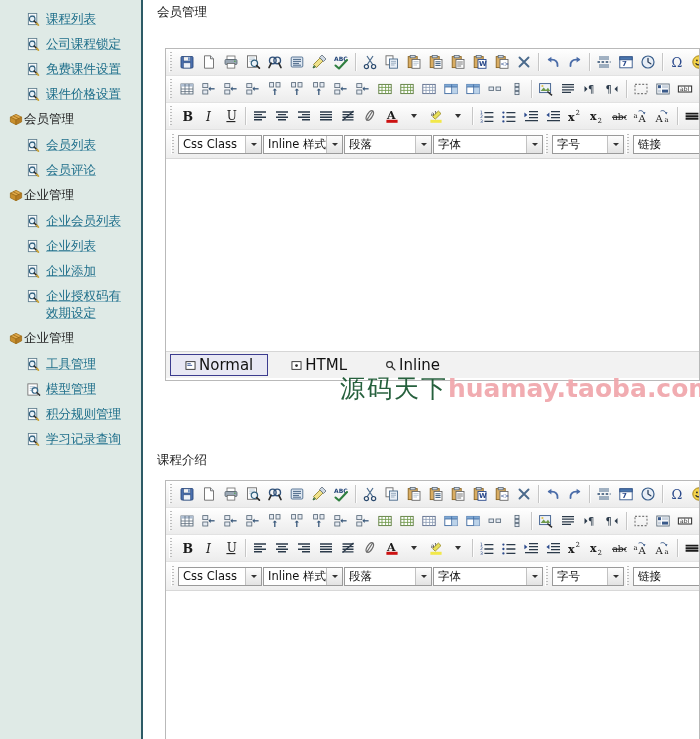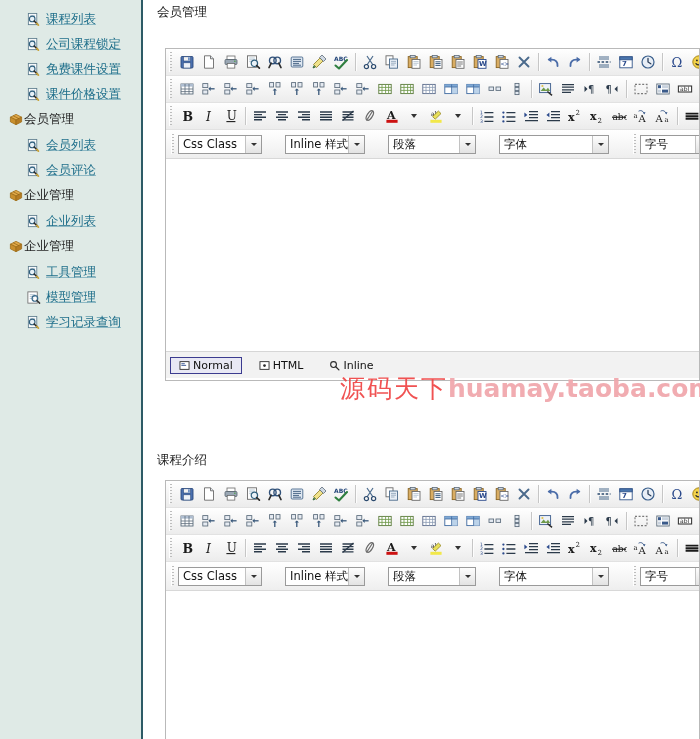--- a/index.html
+++ b/index.html
@@ -84,21 +84,21 @@
   }
   
   .ddrow{
     display:flex;align-items:center;height:28px;padding-left:4px;
     background:linear-gradient(#ffffff 0%,#f7f7f7 50%,#eeeeee 100%);
     overflow:hidden;white-space:nowrap;
   }
   .dd{
     height:19px;display:flex;align-items:center;
     border:1px solid #9a9a9a;background:#fff;box-sizing:border-box;
-    margin-right:23px;flex:0 0 auto;text-align:center;
+    margin-right:1px;flex:0 0 auto;text-align:center;
   }
   .dd .lab{
     padding:0 4px;font-size:11.5px;color:#111;line-height:17px;
     font-family:"DejaVu Sans",sans-serif;overflow:hidden;
   }
   .dd .arw{
     width:15px;height:17px;flex:0 0 15px;margin-left:auto;
     background:linear-gradient(#fdfdfd,#e3e3e3);
     border-left:1px solid #c2c2c2;
     display:flex;align-items:center;justify-content:center;
@@ -107,34 +107,34 @@
     display:block;width:0;height:0;
     border-left:3px solid transparent;border-right:3px solid transparent;
     border-top:3px solid #333;
   }
   .canvas{background:#fff;}
   .tabs{
     display:flex;align-items:center;gap:8px;height:22px;
     padding:2px 4px;background:#f2f2f2;border-top:1px solid #d6d6d6;
   }
   .tab{
-    display:flex;align-items:center;gap:3px;padding:1px 8px;
-    font-size:11px;color:#111;font-family:"DejaVu Sans",sans-serif;
+    display:flex;align-items:center;gap:3px;padding:1px 14px;
+    font-size:15px;color:#111;font-family:"DejaVu Sans",sans-serif;
     border:1px solid transparent;box-sizing:border-box;
   }
   .tab.active{border:1px solid #3b3b8f;background:#e8e8f4;}
   .tab svg{display:block;}
 
   .watermark{
     position:absolute;left:195px;top:372px;
     font-size:25px;font-weight:bold;color:#f0a6ab;
     font-family:"DejaVu Sans",sans-serif;white-space:nowrap;
     letter-spacing:0px;opacity:.92;
   }
-  .watermark .cn{font-weight:normal;color:#ef4444;letter-spacing:2px;}
+  .watermark .cn{font-weight:normal;color:#14532d;letter-spacing:2px;}
 </style>
 </head>
 <body>
 
 <div class="page">
 
   <div class="sidebar">
     <div class="nav" id="nav">
         <div class="leaf">
           <span class="ico-mag">
@@ -233,66 +233,114 @@
         <div class="leaf">
           <span class="ico-mag">
             <svg width="15" height="15" viewBox="0 0 16 16">
               <rect x="2.5" y="1.5" width="9" height="12" fill="#fdfdfd" stroke="#5b7a8c" stroke-width=".9"></rect>
               <path d="M4.3 3.6h5.5M4.3 5.4h5.5M4.3 7.2h3.2" stroke="#9fb9c9" stroke-width=".7"></path>
               <circle cx="6.6" cy="7.4" r="3" fill="#e8f2f8" fill-opacity=".9" stroke="#2f5f7d" stroke-width="1.2"></circle>
               <path d="M8.7 9.6 12.2 13" stroke="#2b2b2b" stroke-width="1.7" stroke-linecap="round"></path>
               <path d="M11.4 12.2 13.2 14" stroke="#c8a23a" stroke-width="1.9" stroke-linecap="round"></path>
             </svg>
           </span>
-          <span class="ltext">企业列表</span>
-        </div>
-        <div class="grp">
-          <span class="ico-box">
-            <svg width="16" height="15" viewBox="0 0 16 16">
-              <path d="M2 5.5 8 2.5l6 3-6 3z" fill="#e0a94a" stroke="#9c6b16" stroke-width=".8"></path>
-              <path d="M2 5.5v5l6 3v-5z" fill="#c98f2e" stroke="#9c6b16" stroke-width=".8"></path>
-              <path d="M14 5.5v5l-6 3v-5z" fill="#b57c24" stroke="#9c6b16" stroke-width=".8"></path>
-              <path d="M5 4 11 7" stroke="#8a5c10" stroke-width=".7"></path>
-            </svg>
-          </span>
-          <span class="gtext">企业管理</span>
+          <span class="ltext">企业会员列表</span>
         </div>
         <div class="leaf">
           <span class="ico-mag">
             <svg width="15" height="15" viewBox="0 0 16 16">
               <rect x="2.5" y="1.5" width="9" height="12" fill="#fdfdfd" stroke="#5b7a8c" stroke-width=".9"></rect>
               <path d="M4.3 3.6h5.5M4.3 5.4h5.5M4.3 7.2h3.2" stroke="#9fb9c9" stroke-width=".7"></path>
               <circle cx="6.6" cy="7.4" r="3" fill="#e8f2f8" fill-opacity=".9" stroke="#2f5f7d" stroke-width="1.2"></circle>
               <path d="M8.7 9.6 12.2 13" stroke="#2b2b2b" stroke-width="1.7" stroke-linecap="round"></path>
               <path d="M11.4 12.2 13.2 14" stroke="#c8a23a" stroke-width="1.9" stroke-linecap="round"></path>
             </svg>
           </span>
-          <span class="ltext">工具管理</span>
-        </div>
-        <div class="leaf">
-          <span class="ico-mag">
-            <svg width="15" height="15" viewBox="0 0 16 16">
-              <rect x="2" y="2" width="10" height="12" fill="#fff" stroke="#6d6d6d" stroke-width=".9"></rect>
-              <path d="M4 5h6M4 7h6M4 9h4" stroke="#9bb2c4" stroke-width=".8"></path>
-              <circle cx="9.5" cy="9" r="3" fill="none" stroke="#3a6b8c" stroke-width="1.3"></circle>
-              <path d="M11.6 11.2 14.5 14" stroke="#3a3a3a" stroke-width="1.6" stroke-linecap="round"></path>
-            </svg>
-          </span>
-          <span class="ltext">模型管理</span>
+          <span class="ltext">企业列表</span>
         </div>
         <div class="leaf">
           <span class="ico-mag">
             <svg width="15" height="15" viewBox="0 0 16 16">
               <rect x="2.5" y="1.5" width="9" height="12" fill="#fdfdfd" stroke="#5b7a8c" stroke-width=".9"></rect>
               <path d="M4.3 3.6h5.5M4.3 5.4h5.5M4.3 7.2h3.2" stroke="#9fb9c9" stroke-width=".7"></path>
               <circle cx="6.6" cy="7.4" r="3" fill="#e8f2f8" fill-opacity=".9" stroke="#2f5f7d" stroke-width="1.2"></circle>
               <path d="M8.7 9.6 12.2 13" stroke="#2b2b2b" stroke-width="1.7" stroke-linecap="round"></path>
               <path d="M11.4 12.2 13.2 14" stroke="#c8a23a" stroke-width="1.9" stroke-linecap="round"></path>
             </svg>
           </span>
+          <span class="ltext">企业添加</span>
+        </div>
+        <div class="leaf">
+          <span class="ico-mag">
+            <svg width="15" height="15" viewBox="0 0 16 16">
+              <rect x="2.5" y="1.5" width="9" height="12" fill="#fdfdfd" stroke="#5b7a8c" stroke-width=".9"></rect>
+              <path d="M4.3 3.6h5.5M4.3 5.4h5.5M4.3 7.2h3.2" stroke="#9fb9c9" stroke-width=".7"></path>
+              <circle cx="6.6" cy="7.4" r="3" fill="#e8f2f8" fill-opacity=".9" stroke="#2f5f7d" stroke-width="1.2"></circle>
+              <path d="M8.7 9.6 12.2 13" stroke="#2b2b2b" stroke-width="1.7" stroke-linecap="round"></path>
+              <path d="M11.4 12.2 13.2 14" stroke="#c8a23a" stroke-width="1.9" stroke-linecap="round"></path>
+            </svg>
+          </span>
+          <span class="ltext">企业授权码有效期设定</span>
+        </div>
+        <div class="grp">
+          <span class="ico-box">
+            <svg width="16" height="15" viewBox="0 0 16 16">
+              <path d="M2 5.5 8 2.5l6 3-6 3z" fill="#e0a94a" stroke="#9c6b16" stroke-width=".8"></path>
+              <path d="M2 5.5v5l6 3v-5z" fill="#c98f2e" stroke="#9c6b16" stroke-width=".8"></path>
+              <path d="M14 5.5v5l-6 3v-5z" fill="#b57c24" stroke="#9c6b16" stroke-width=".8"></path>
+              <path d="M5 4 11 7" stroke="#8a5c10" stroke-width=".7"></path>
+            </svg>
+          </span>
+          <span class="gtext">企业管理</span>
+        </div>
+        <div class="leaf">
+          <span class="ico-mag">
+            <svg width="15" height="15" viewBox="0 0 16 16">
+              <rect x="2.5" y="1.5" width="9" height="12" fill="#fdfdfd" stroke="#5b7a8c" stroke-width=".9"></rect>
+              <path d="M4.3 3.6h5.5M4.3 5.4h5.5M4.3 7.2h3.2" stroke="#9fb9c9" stroke-width=".7"></path>
+              <circle cx="6.6" cy="7.4" r="3" fill="#e8f2f8" fill-opacity=".9" stroke="#2f5f7d" stroke-width="1.2"></circle>
+              <path d="M8.7 9.6 12.2 13" stroke="#2b2b2b" stroke-width="1.7" stroke-linecap="round"></path>
+              <path d="M11.4 12.2 13.2 14" stroke="#c8a23a" stroke-width="1.9" stroke-linecap="round"></path>
+            </svg>
+          </span>
+          <span class="ltext">工具管理</span>
+        </div>
+        <div class="leaf">
+          <span class="ico-mag">
+            <svg width="15" height="15" viewBox="0 0 16 16">
+              <rect x="2" y="2" width="10" height="12" fill="#fff" stroke="#6d6d6d" stroke-width=".9"></rect>
+              <path d="M4 5h6M4 7h6M4 9h4" stroke="#9bb2c4" stroke-width=".8"></path>
+              <circle cx="9.5" cy="9" r="3" fill="none" stroke="#3a6b8c" stroke-width="1.3"></circle>
+              <path d="M11.6 11.2 14.5 14" stroke="#3a3a3a" stroke-width="1.6" stroke-linecap="round"></path>
+            </svg>
+          </span>
+          <span class="ltext">模型管理</span>
+        </div>
+        <div class="leaf">
+          <span class="ico-mag">
+            <svg width="15" height="15" viewBox="0 0 16 16">
+              <rect x="2.5" y="1.5" width="9" height="12" fill="#fdfdfd" stroke="#5b7a8c" stroke-width=".9"></rect>
+              <path d="M4.3 3.6h5.5M4.3 5.4h5.5M4.3 7.2h3.2" stroke="#9fb9c9" stroke-width=".7"></path>
+              <circle cx="6.6" cy="7.4" r="3" fill="#e8f2f8" fill-opacity=".9" stroke="#2f5f7d" stroke-width="1.2"></circle>
+              <path d="M8.7 9.6 12.2 13" stroke="#2b2b2b" stroke-width="1.7" stroke-linecap="round"></path>
+              <path d="M11.4 12.2 13.2 14" stroke="#c8a23a" stroke-width="1.9" stroke-linecap="round"></path>
+            </svg>
+          </span>
+          <span class="ltext">积分规则管理</span>
+        </div>
+        <div class="leaf">
+          <span class="ico-mag">
+            <svg width="15" height="15" viewBox="0 0 16 16">
+              <rect x="2.5" y="1.5" width="9" height="12" fill="#fdfdfd" stroke="#5b7a8c" stroke-width=".9"></rect>
+              <path d="M4.3 3.6h5.5M4.3 5.4h5.5M4.3 7.2h3.2" stroke="#9fb9c9" stroke-width=".7"></path>
+              <circle cx="6.6" cy="7.4" r="3" fill="#e8f2f8" fill-opacity=".9" stroke="#2f5f7d" stroke-width="1.2"></circle>
+              <path d="M8.7 9.6 12.2 13" stroke="#2b2b2b" stroke-width="1.7" stroke-linecap="round"></path>
+              <path d="M11.4 12.2 13.2 14" stroke="#c8a23a" stroke-width="1.9" stroke-linecap="round"></path>
+            </svg>
+          </span>
           <span class="ltext">学习记录查询</span>
         </div>
       </div>
   </div>
 
   <div class="main">
 
     <div class="sect-label" style="top:4px;">会员管理</div>
 
     <div class="sect-label" style="top:452px;">课程介绍</div>

